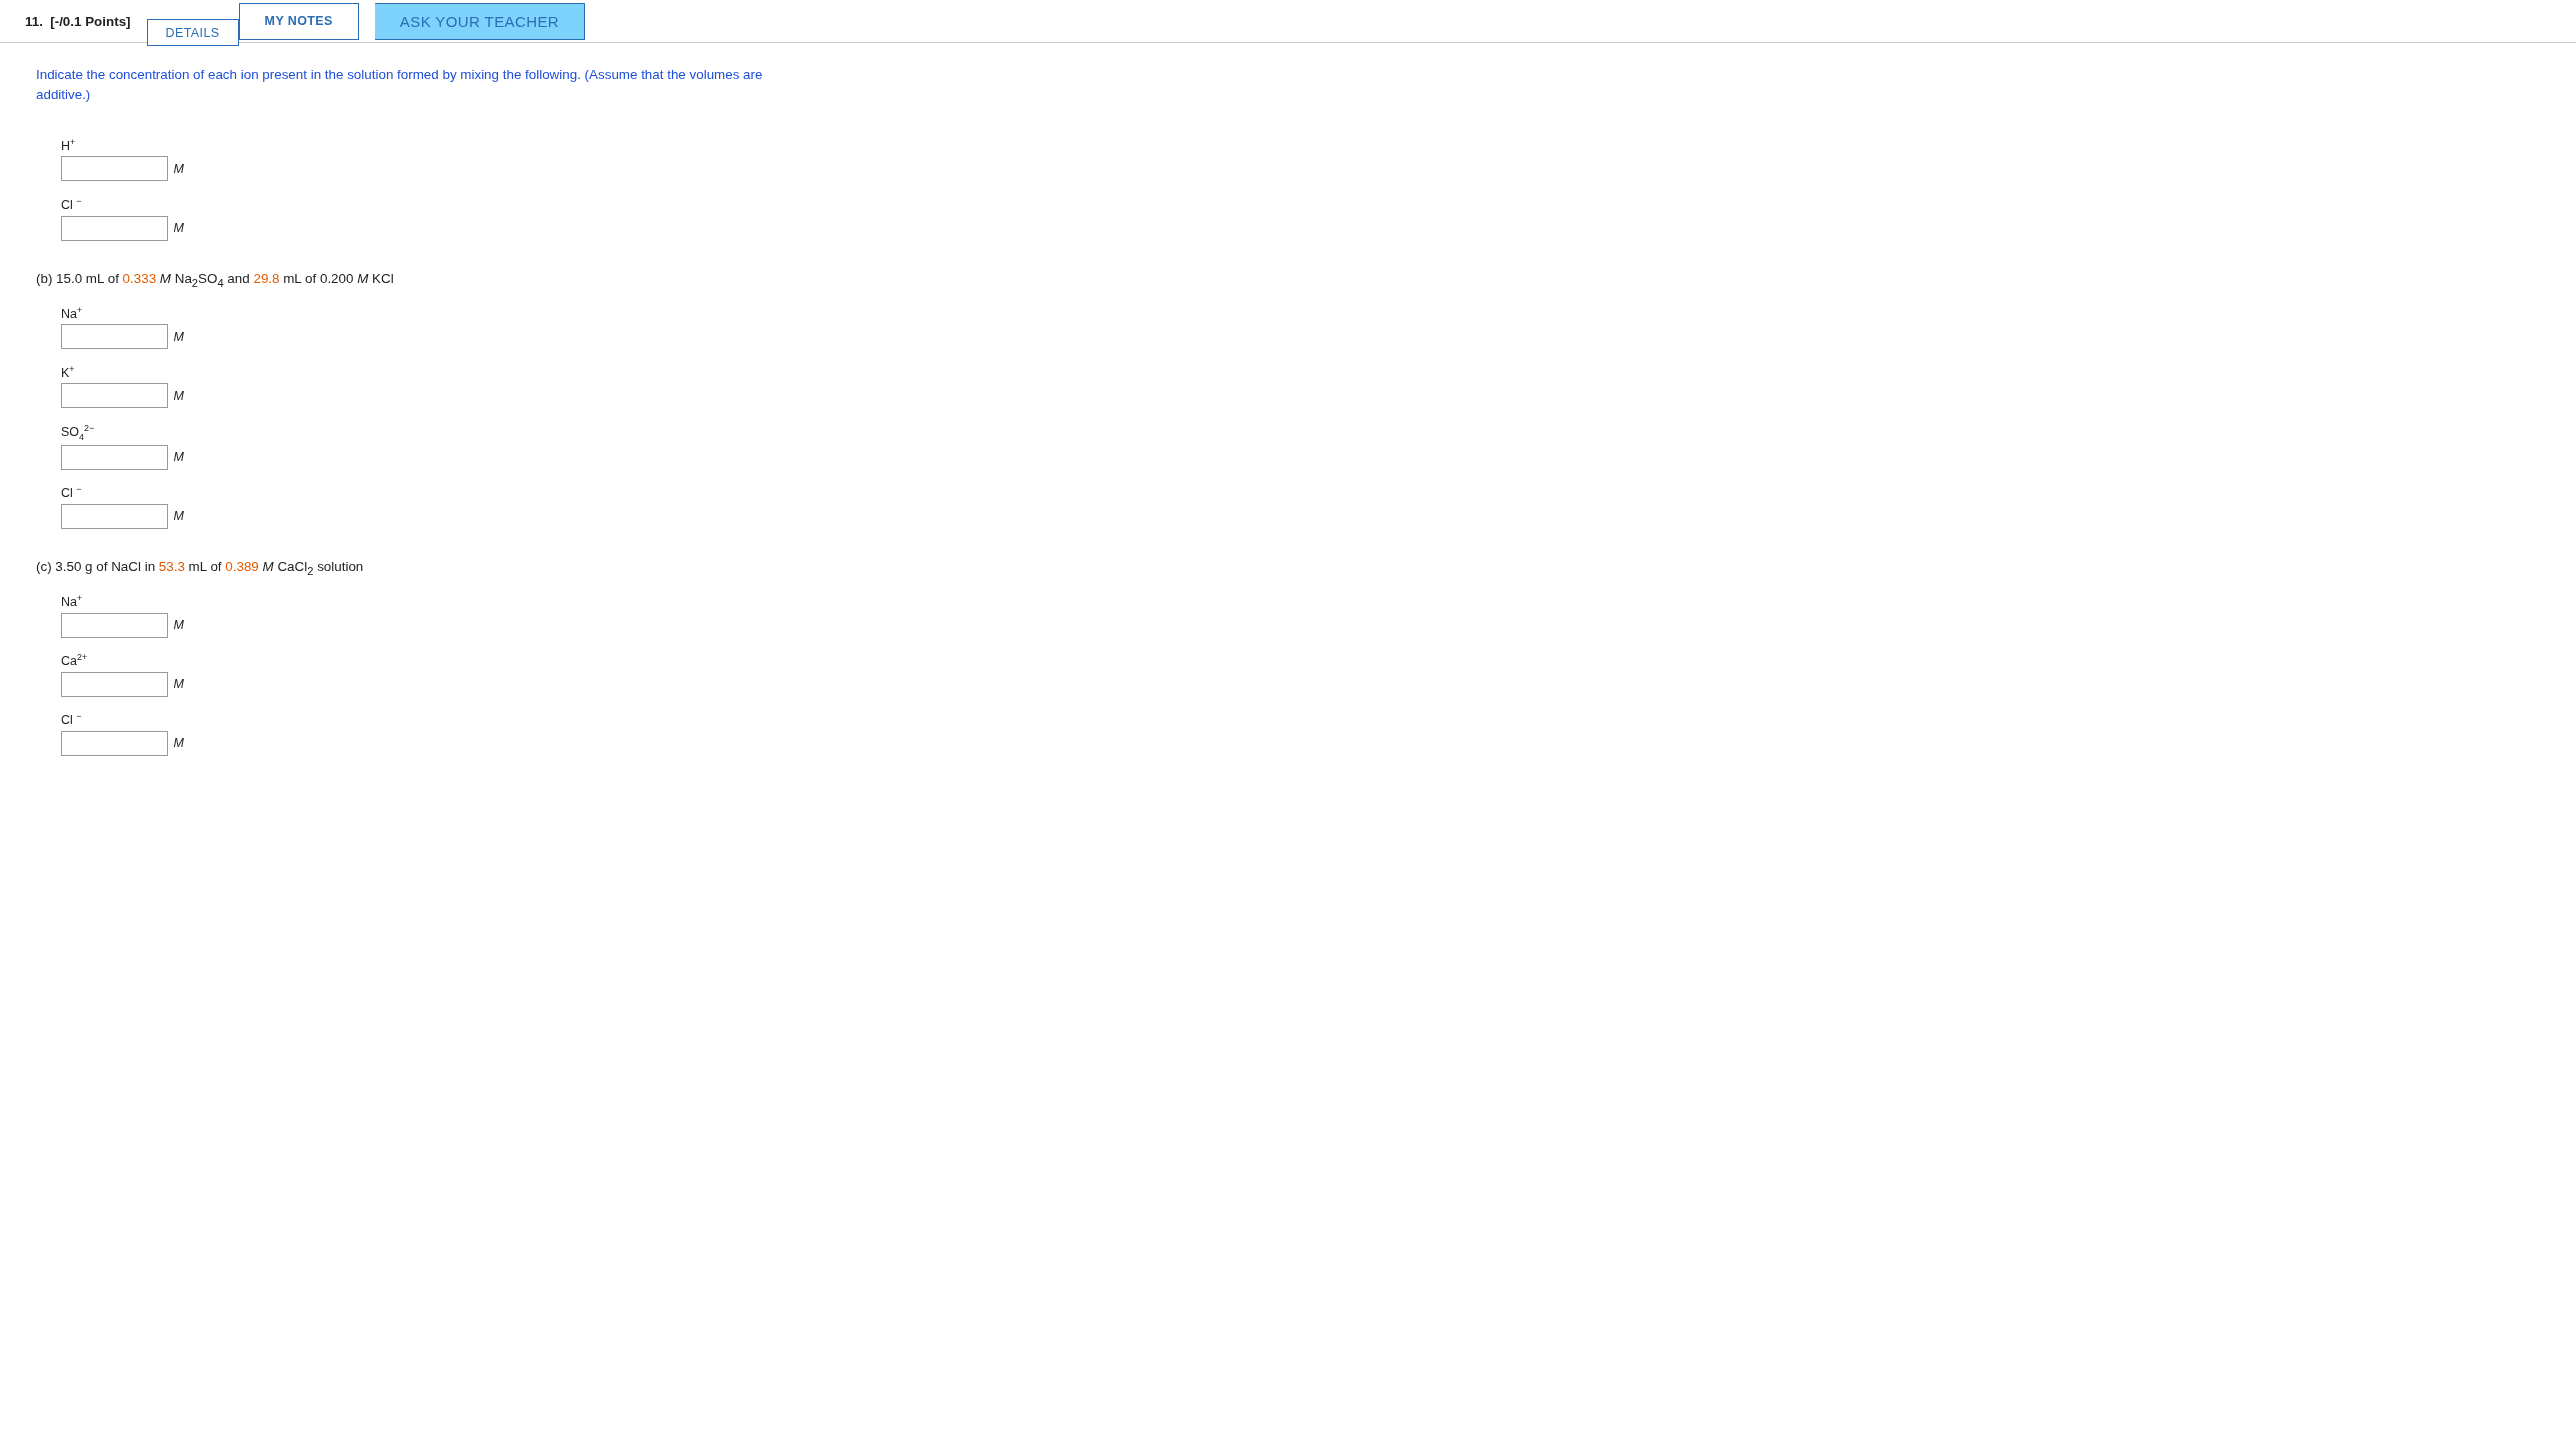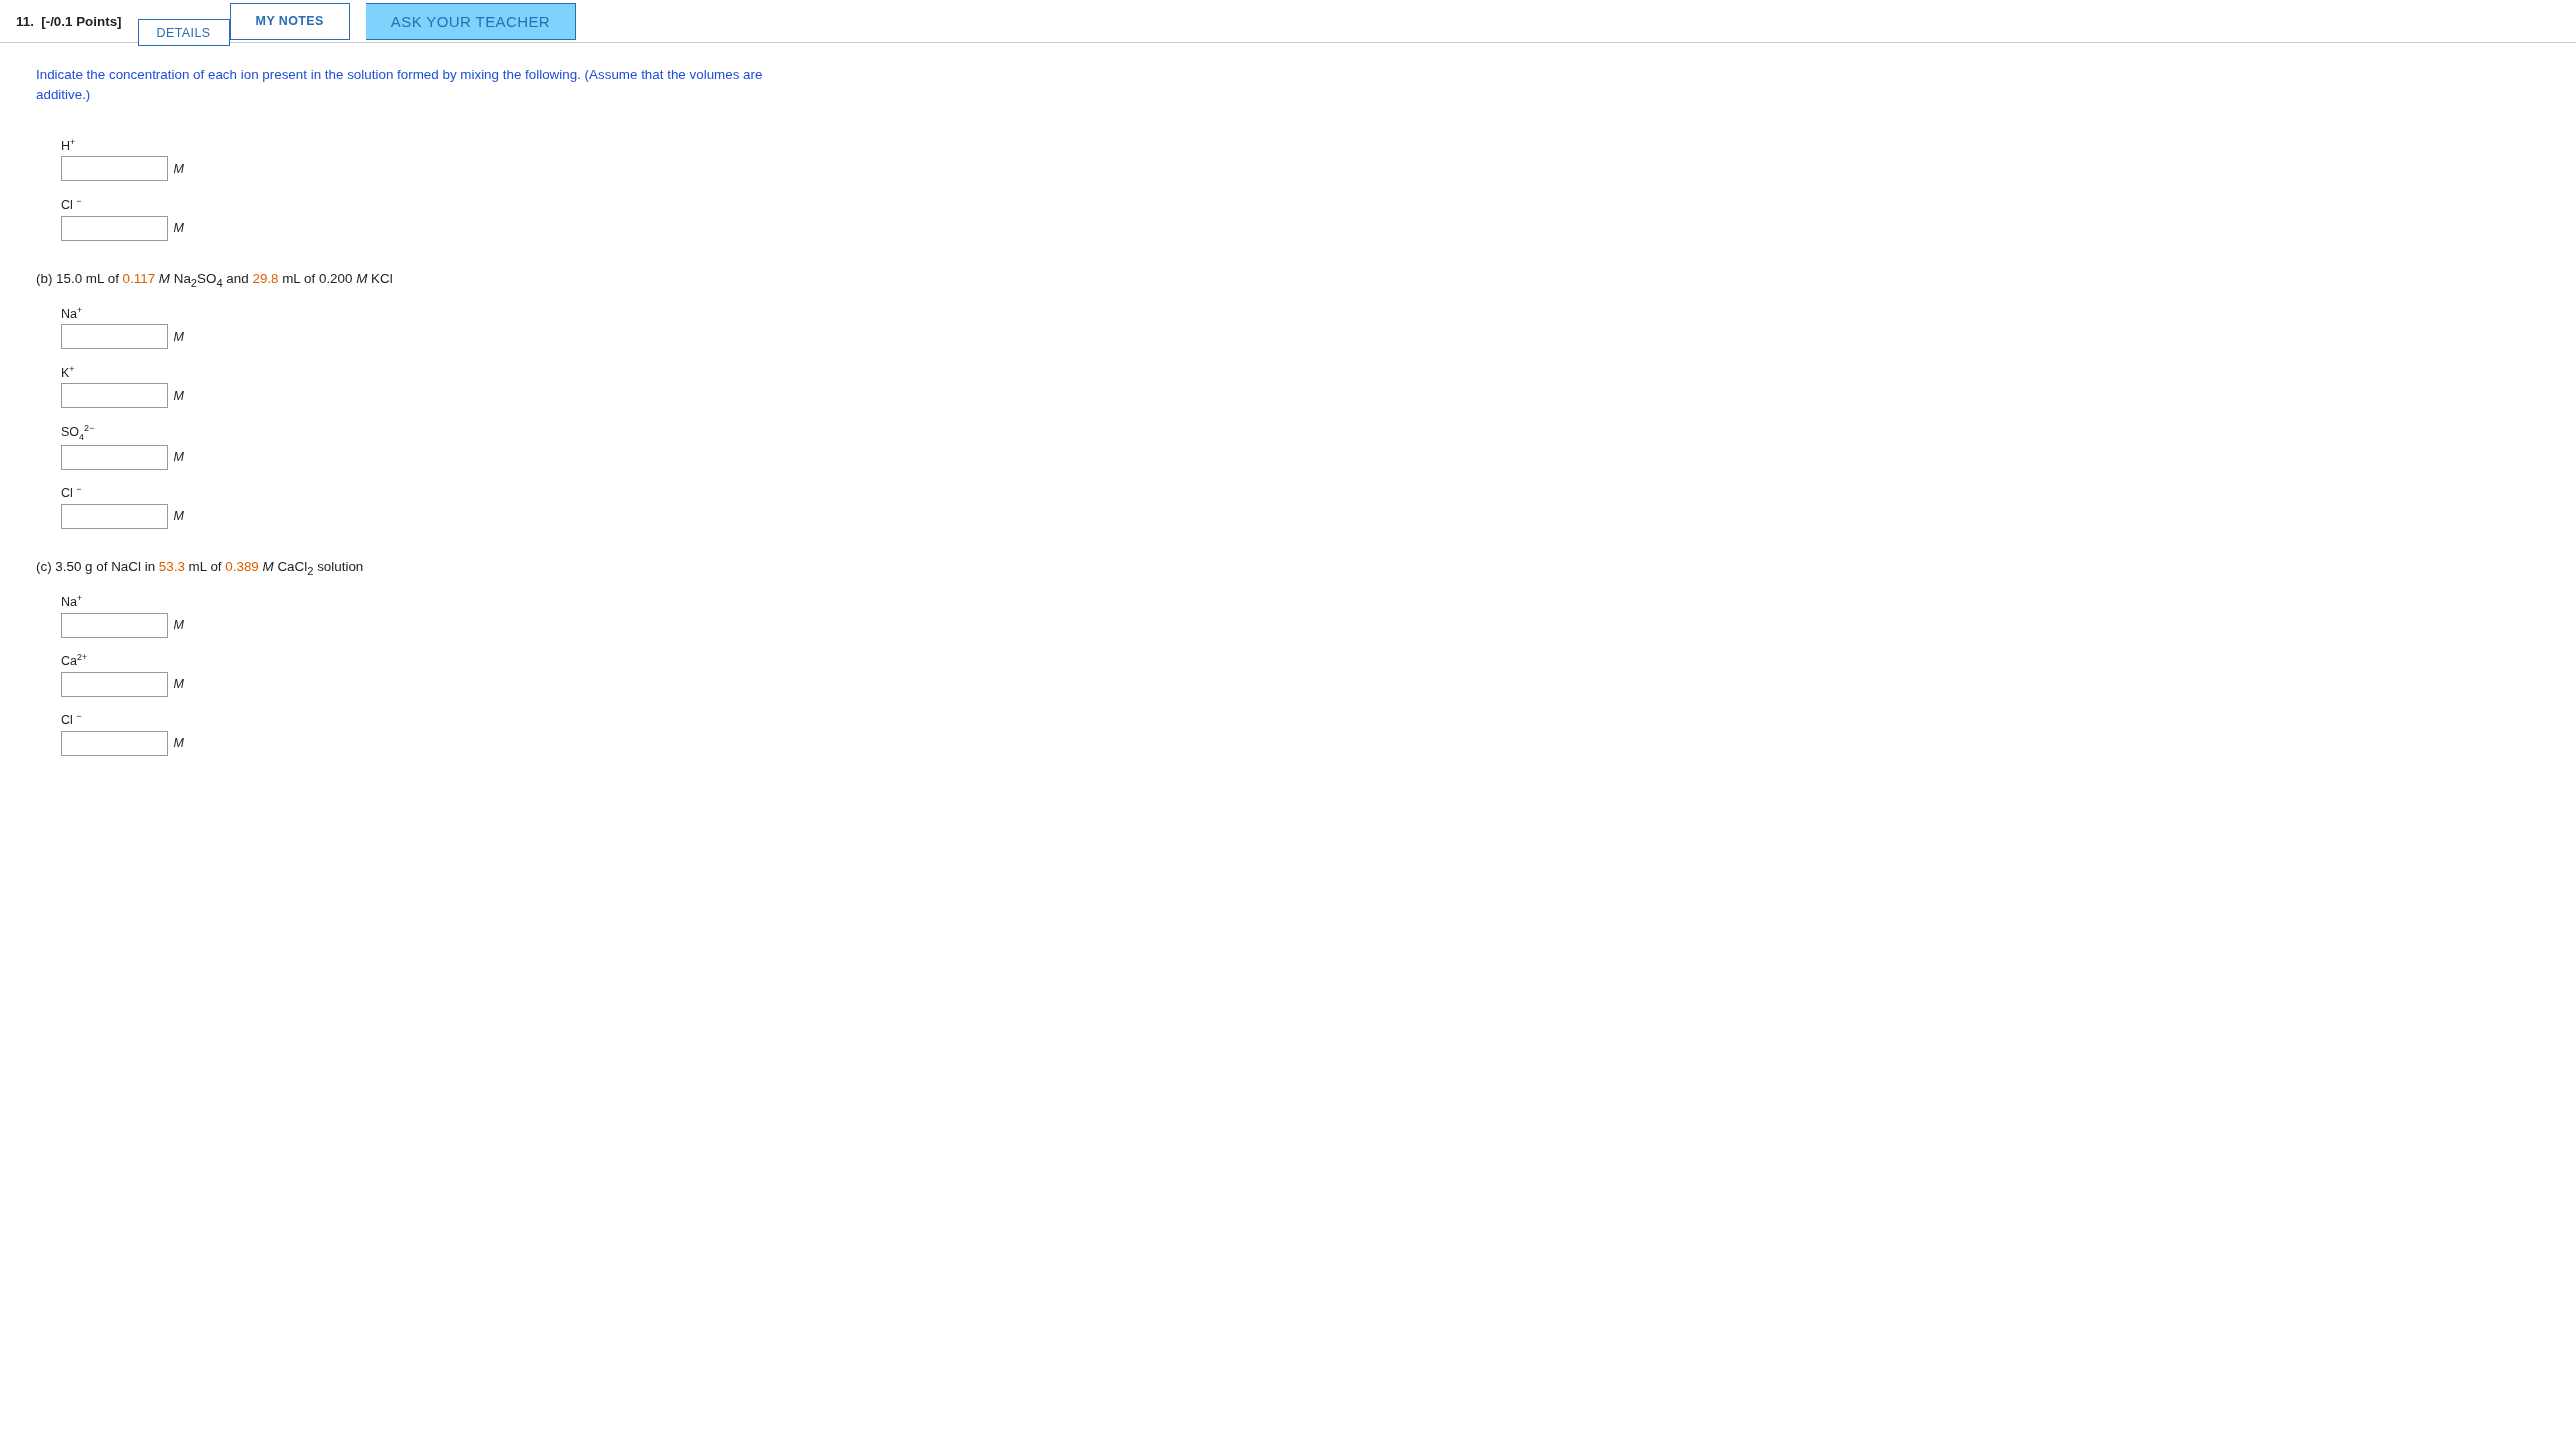--- a/index.html
+++ b/index.html
@@ -10,21 +10,21 @@
     body {
       font-family: Arial, sans-serif;
       font-size: 13.4px;
       background: #fff;
       color: #222;
     }
     .header-bar {
       display: flex;
       align-items: center;
       border-bottom: 0.9px solid #ccc;
-      padding: 0;
+      padding: 9px;
       height: 43px;
       background: #fff;
     }
     .header-points {
       padding: 0 16px;
       font-weight: bold;
       font-size: 13.4px;
       color: #222;
       white-space: nowrap;
     }
@@ -165,21 +165,21 @@
         <div class="input-row">
           <input type="text" class="ion-input" style="">
           <span class="unit-label"><em>M</em></span>
         </div>
       </div>
     </div>
   </div>
 
   <div class="part">
     <div class="part-label">
-      <span>(b) 15.0 mL of </span><span class="highlight-red">0.117</span><span> <em>M</em> Na<sub>2</sub>SO<sub>4</sub> and </span><span class="highlight-red">29.8</span><span> mL of 0.200 <em>M</em> KCl</span>
+      <span>(b) 15.0 mL of </span><span class="highlight-red">0.333</span><span> <em>M</em> Na<sub>2</sub>SO<sub>4</sub> and </span><span class="highlight-red">29.8</span><span> mL of 0.200 <em>M</em> KCl</span>
     </div>
     <div class="part-indent">
 
       <div class="ion-group">
         <span class="ion-label">Na<sup>+</sup></span>
         <div class="input-row">
           <input type="text" class="ion-input" style="">
           <span class="unit-label"><em>M</em></span>
         </div>
       </div>

